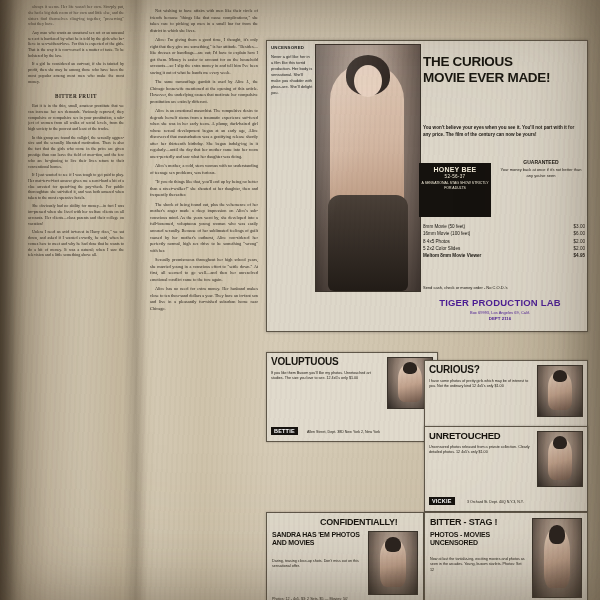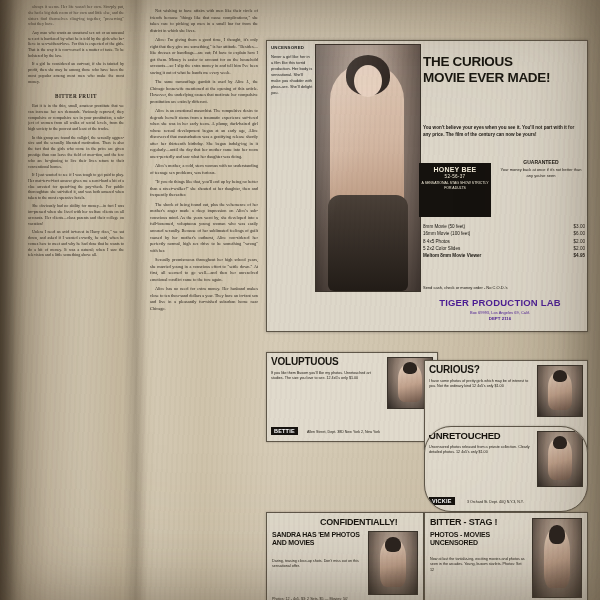--- a/index.html
+++ b/index.html
@@ -172,21 +172,21 @@
   }
   .ph:before{
     content:"";position:absolute;left:34%;top:8%;width:32%;height:24%;
     background:#2b231e;border-radius:50% 50% 40% 40%;z-index:2;
   }
 
   
   #c-volup{left:0;top:16px;width:156px;height:88px;padding-left:14px;}
   #c-curious{left:158px;top:0;width:162px;height:88px;margin-top:24px;}
   #c-gotem{left:0;top:90px;width:156px;height:84px;}
-  #c-unret{left:158px;top:90px;width:162px;height:84px;border-radius:27px;}
+  #c-unret{left:158px;top:90px;width:162px;height:84px;}
   #c-conf{left:0;top:176px;width:156px;height:122px;}
   #c-arcade{left:158px;top:176px;width:162px;height:122px;}
 </style>
 </head>
 <body>
 
 <div id="page">
 
   <div class="spine"></div>
   <div class="spine2"></div>

